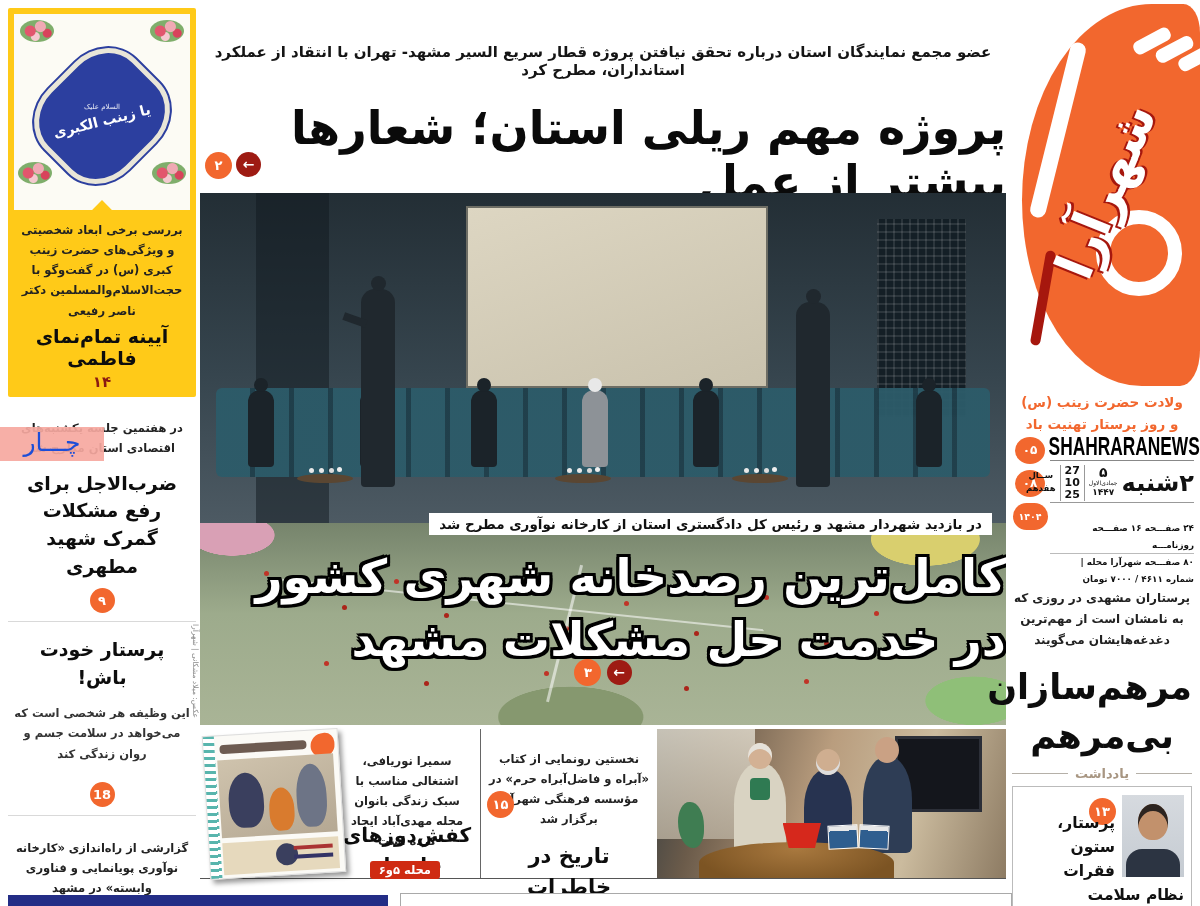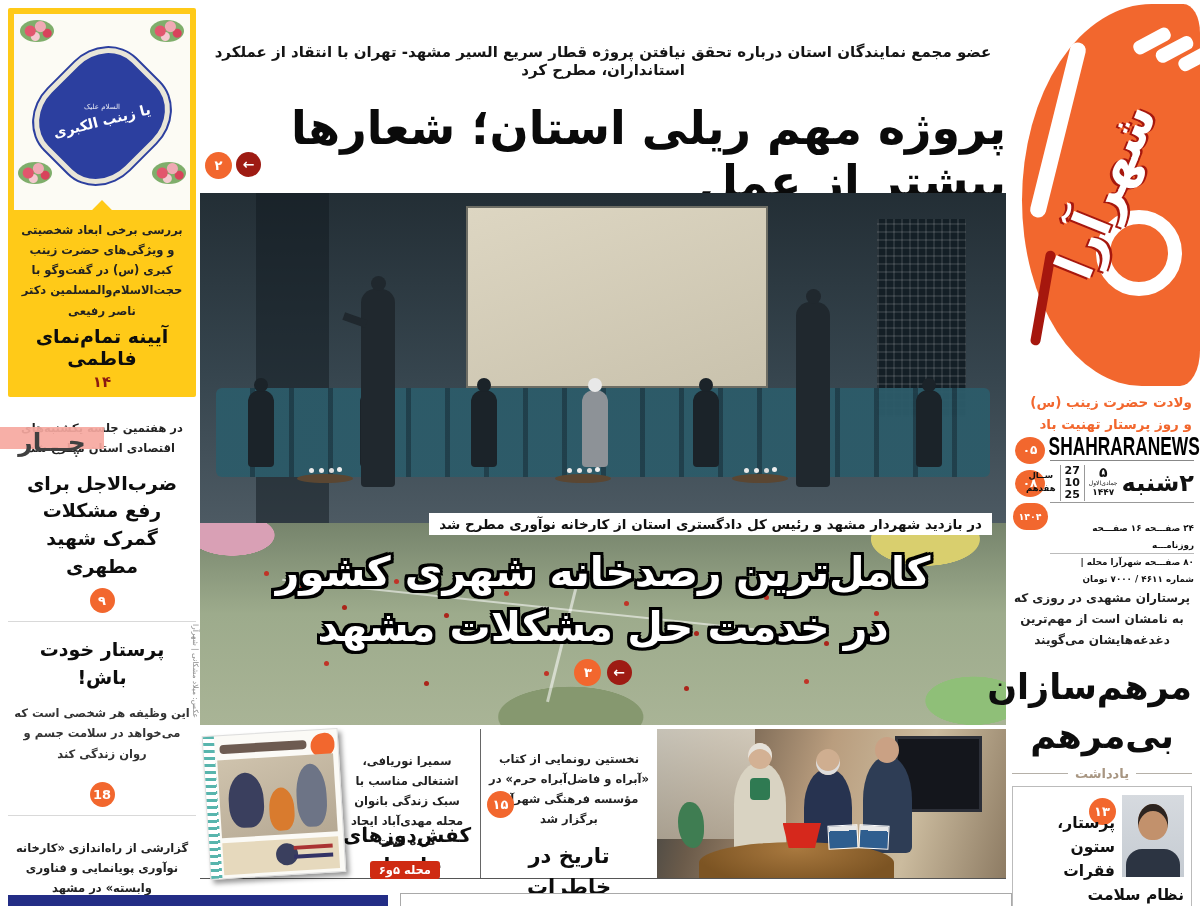--- a/index.html
+++ b/index.html
@@ -33,22 +33,22 @@
   .notch{position:absolute;bottom:-7px;left:50%;width:14px;height:14px;margin-left:-7px;
         background:#ffca18;transform:rotate(45deg);}
   .ybox .kicker{margin:10px 2px 4px;}
   .ybox .hl{font-size:19px;margin:2px 0 4px;}
   .ypage{display:block;text-align:center;color:#8a1a12;font-weight:900;font-size:15px;padding-bottom:2px;}
   .sb-item{padding:10px 4px 8px;text-align:center;}
   .sb-item + .sb-item{border-top:1px solid #d9d9d9;}
   .sb-item .hl{font-size:19px;line-height:1.45;margin:4px 0 2px;}
   .sb-item .sub{font-size:11.5px;font-weight:bold;color:#333;line-height:1.8;}
   .sb-item .pnum{margin-top:6px;}
-  .watermark{position:absolute;left:0px;top:427px;width:104px;height:22px;z-index:6;
-        background:rgba(246,168,160,.92);color:#404040;font-weight:700;font-size:25px;
+  .watermark{position:absolute;left:0px;top:427px;width:104px;height:34px;z-index:6;
+        background:rgba(246,168,160,.92);color:#1d4ed8;font-weight:400;font-size:25px;
         line-height:32px;text-align:center;}
   
   .lead-kicker{position:absolute;left:200px;top:28px;width:806px;font-size:15px;font-weight:bold;
         text-align:center;color:#151515;}
   .lead-hl{position:absolute;left:200px;top:70px;width:806px;font-size:46px;font-weight:900;
         color:#0a0a0a;letter-spacing:-.5px;}
   .lead-ref{position:absolute;left:205px;top:152px;display:flex;gap:4px;direction:ltr;}
   
   .photo{position:absolute;left:200px;top:193px;width:806px;height:532px;overflow:hidden;background:#2c3a42;}
   .room{position:absolute;left:0;right:0;top:0;height:330px;
@@ -86,21 +86,21 @@
   .dots{position:absolute;left:8%;top:24%;width:5px;height:5px;border-radius:50%;background:#c03327;
         box-shadow:36px 14px 0 #c03327,78px 34px 0 #ab241a,130px 8px 0 #c03327,180px 42px 0 #ab241a,
         240px 20px 0 #c03327,300px 55px 0 #ab241a,360px 30px 0 #c03327,430px 60px 0 #ab241a,
         500px 24px 0 #c03327,560px 70px 0 #ab241a,610px 40px 0 #c03327,60px 90px 0 #c03327,
         160px 110px 0 #ab241a,280px 100px 0 #c03327,420px 115px 0 #ab241a,540px 108px 0 #c03327;}
   .road{position:absolute;height:2px;background:rgba(255,255,255,.55);}
   .r1{left:10%;top:40%;width:60%;transform:rotate(6deg);}
   .r2{left:45%;top:20%;width:3px;height:70%;transform:rotate(14deg);}
   .ph-cap{position:absolute;top:320px;right:14px;background:#fff;color:#111;font-size:13.5px;
         font-weight:bold;padding:3px 10px;}
-  .ph-hl{position:absolute;left:0;right:0;top:352px;text-align:center;color:#fff;font-size:41px;
+  .ph-hl{position:absolute;left:0;right:0;top:352px;color:#fff;font-size:47px;
         font-weight:900;line-height:1.35;
         text-shadow:-3px -3px 0 #000,3px -3px 0 #000,-3px 3px 0 #000,3px 3px 0 #000,
                     0 -3px 0 #000,0 3px 0 #000,-3px 0 0 #000,3px 0 0 #000;}
   .ph-ref{position:absolute;left:0;right:0;top:466px;text-align:center;direction:ltr;}
   .credit{position:absolute;left:191px;top:588px;height:130px;writing-mode:vertical-rl;
         font-size:7.5px;color:#8a8a8a;letter-spacing:.5px;}
   
   .brow{position:absolute;left:200px;top:729px;width:806px;height:149px;display:flex;direction:rtl;
         border-bottom:1.5px solid #555;}
   .bphoto{width:349px;position:relative;overflow:hidden;
@@ -156,21 +156,21 @@
         border-radius:78% 10% 12% 72% / 55% 8% 10% 52%;}
   .logotxt{position:absolute;left:18px;top:150px;width:160px;text-align:center;color:#fff;
         font-size:52px;font-weight:900;transform:rotate(-68deg);
         text-shadow:2px 2px 0 #a6170e,-2px -2px 0 #a6170e;}
   .stroke{position:absolute;border-radius:50%;}
   .s1{left:38px;top:40px;width:16px;height:180px;background:#fff;transform:rotate(14deg);border-radius:10px;}
   .s2{left:84px;top:210px;width:58px;height:58px;border:14px solid #fff;background:transparent;}
   .s3{left:120px;top:34px;width:40px;height:14px;background:#fff;transform:rotate(-28deg);border-radius:6px;
         box-shadow:16px 18px 0 #fff,32px 36px 0 #fff;}
   .s4{left:26px;top:250px;width:10px;height:96px;background:#a6170e;transform:rotate(10deg);border-radius:8px;}
-  .greet{position:absolute;left:0;top:392px;width:180px;text-align:right;color:#f2672e;
+  .greet{position:absolute;left:0;top:392px;width:180px;text-align:center;color:#f2672e;
         font-size:13.5px;font-weight:900;line-height:1.6;}
   .siterow{position:absolute;left:38px;top:437px;width:144px;border-bottom:1px solid #888;padding-bottom:3px;}
   .sitetxt{display:inline-block;font-family:"Liberation Sans",sans-serif;font-size:17px;font-weight:bold;
         color:#000;transform:scale(1.02,1.5);transform-origin:center;letter-spacing:0;width:100%;text-align:center;direction:ltr;}
   .datebadges{position:absolute;left:0;top:437px;width:36px;}
   .dbadge{width:30px;height:27px;border-radius:50%;background:#f2672e;color:#fff;font-weight:900;
         font-size:12px;line-height:27px;text-align:center;margin:0 auto 6px;}
   .dbadge.wide{width:35px;border-radius:14px;font-size:9.5px;}
   .dategrid{position:absolute;left:38px;top:465px;width:144px;display:flex;direction:rtl;align-items:stretch;}
   .day{font-size:24px;font-weight:900;white-space:nowrap;line-height:1.5;}

